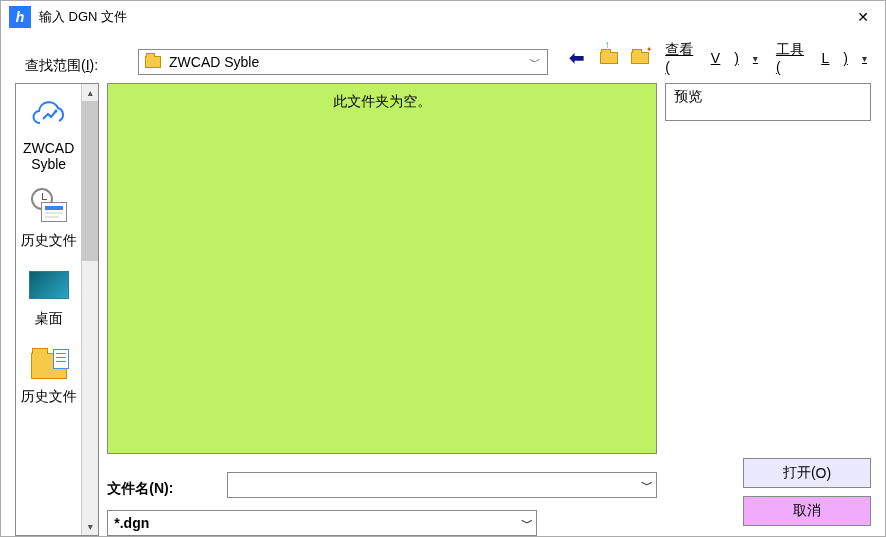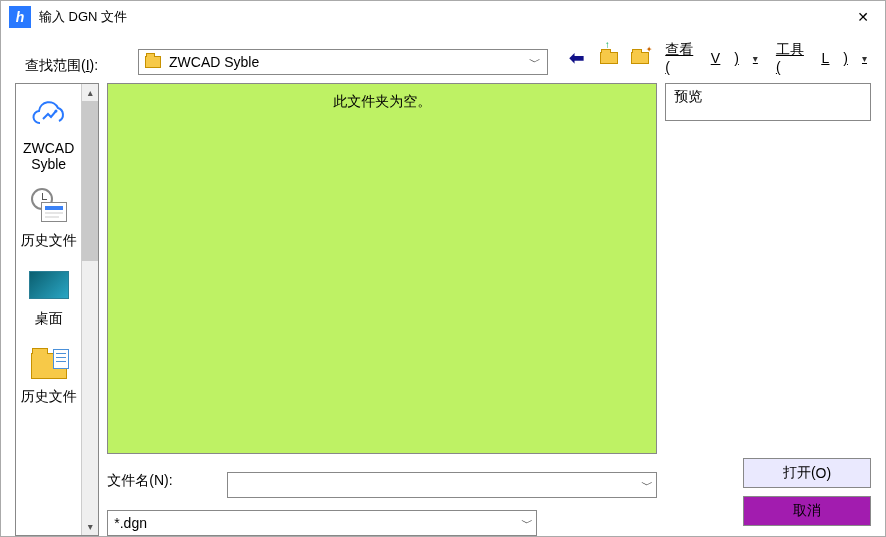--- a/index.html
+++ b/index.html
@@ -44,32 +44,32 @@
   .docs-ico .fold::before{content:"";position:absolute;top:-6px;left:0;width:14px;height:5px;background:#f7c948;border:1px solid #c79100;border-bottom:none;}
   .docs-ico .page{ width:16px; height:20px; background:#fff;border:1px solid #4a90d9; position:absolute; right:0; top:4px;}
   .docs-ico .page::after{content:"";position:absolute;left:2px;top:3px;width:10px;height:12px;background:repeating-linear-gradient(#4a90d9 0 1px,transparent 1px 4px);}
   .places-scroll { width:17px; background:#efefef; border-left:1px solid #ccc; display:flex; flex-direction:column;}
   .places-scroll .sbtn{ height:17px; display:flex; align-items:center; justify-content:center; background:#efefef; font-size:10px; color:#555; cursor:pointer;}
   .places-scroll .thumb{ flex: 0 0 160px; background:#c9c9c9; margin:0; cursor:pointer;}
   .places-scroll .track{ flex:1; }
   .center-col { flex:1; display:flex; flex-direction:column; min-height:0;}
   .file-list { height:406px; border:1px solid #888; background:#bef264; padding-top:8px; text-align:center; font-size:15px; }
   .bottom-fields { margin-top:18px; display:flex; flex-direction:column; gap:12px; }
-  .field-row { display:flex; align-items:flex-start; gap:10px; }
+  .field-row { display:flex; align-items:flex-end; gap:10px;font-weight:bold; }
   .field-row .flabel { width:110px; }
   .field-row .combo { flex:0 0 430px; height:26px; border:1px solid #888; display:flex; align-items:center; background:#fff; cursor:pointer;}
   .field-row .combo .ctext{ flex:1; padding:0 6px; }
   .field-row .combo .chev{ width:18px; text-align:center; font-size:12px; color:#444;}
   .right-col { width:290px; display:flex; flex-direction:column;justify-content:center; }
   .preview-frame { border:1px solid #888; padding:4px 8px 10px 8px; }
   .preview-frame .pv-title { font-size:14px; margin-bottom:4px; }
   .preview-box { width:100%; height:170px; background:#a9a9a9; display:flex; align-items:center; justify-content:center; color:#000; font-size:15px; border:1px solid #a2a2a2;}
   .action-btns { margin-top:auto; display:flex; flex-direction:column; gap:8px; padding-bottom:10px;}
   .btn { width:128px; height:30px; border:1px solid #888; background:#eae9fe; display:flex; align-items:center; justify-content:center; cursor:pointer; align-self:flex-end;}
-  .btn.cancel { background:#a21caf;margin-left:20px; }
+  .btn.cancel { background:#f0abfc;margin-left:20px; }
 </style>
 </head>
 <body>
 
 <div class="dialog">
   <div class="titlebar">
     <div class="app-icon">h</div>
     <div class="title">输入 DGN 文件</div>
     <div class="close">
       <span>✕</span>

